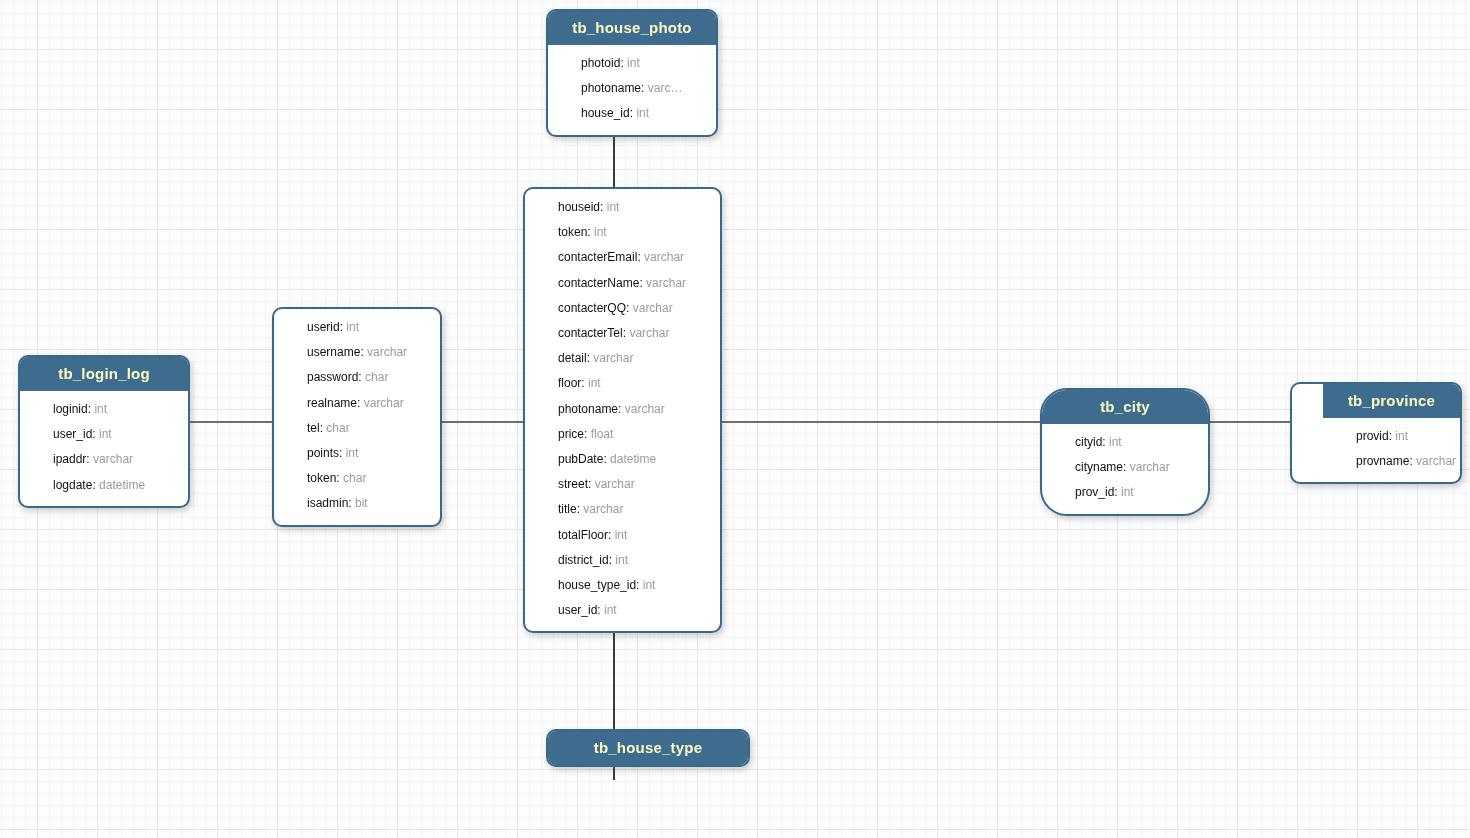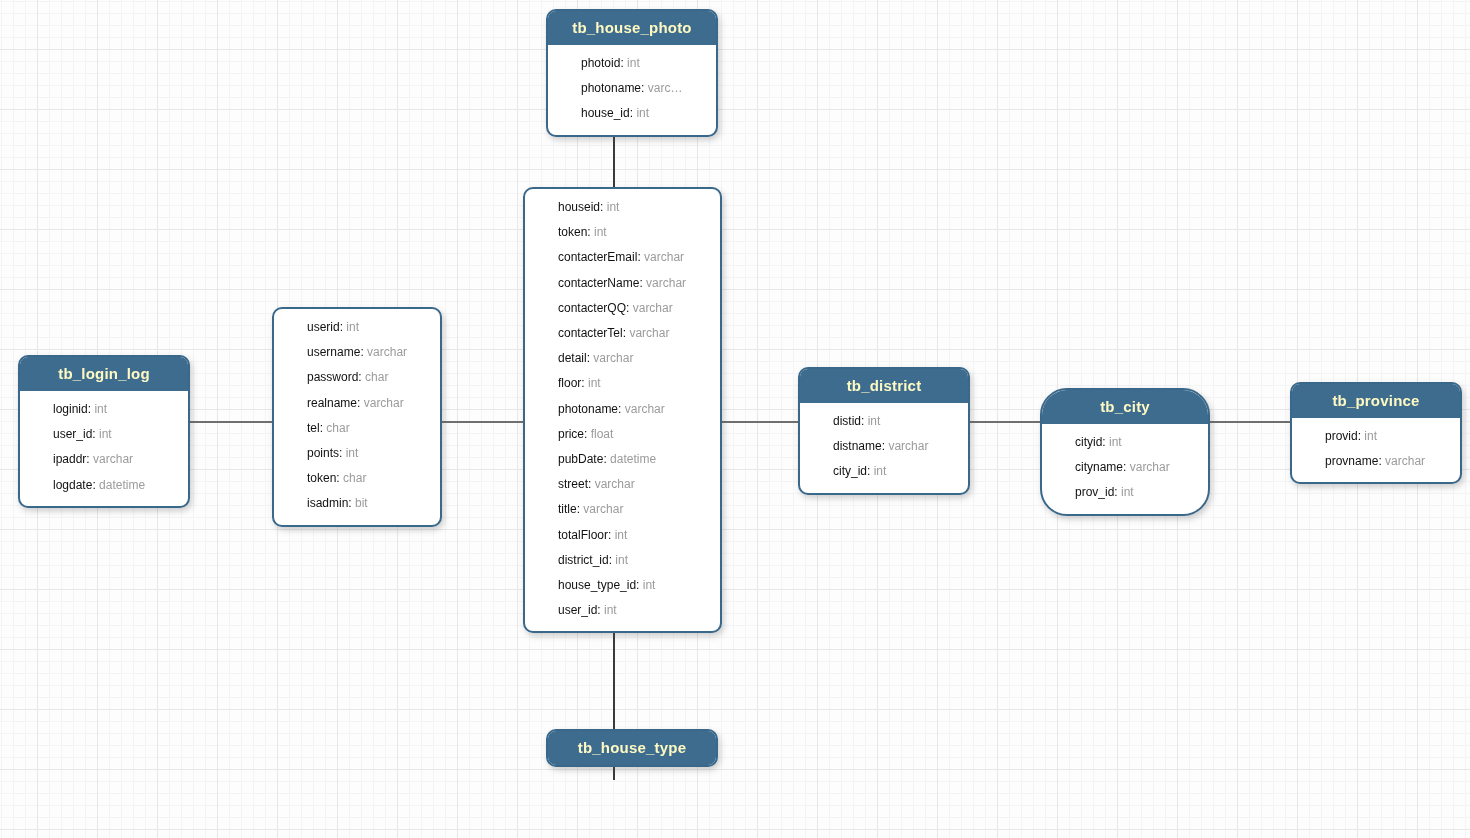--- a/index.html
+++ b/index.html
@@ -109,39 +109,31 @@
     </div>
     <div class="db-table" style="left: 18px; top: 355px; width: 172px;">
       <div class="db-table-header">tb_login_log</div>
       <div class="db-table-body">
         <div class="field-row"><span class="field-name">loginid</span><span class="field-name">: </span><span class="field-type">int</span></div>
         <div class="field-row"><span class="field-name">user_id</span><span class="field-name">: </span><span class="field-type">int</span></div>
         <div class="field-row"><span class="field-name">ipaddr</span><span class="field-name">: </span><span class="field-type">varchar</span></div>
         <div class="field-row"><span class="field-name">logdate</span><span class="field-name">: </span><span class="field-type">datetime</span></div>
       </div>
     </div>
-    <div class="db-table" style="left: 798px; top: 367px; width: 172px;">
-      <div class="db-table-header">tb_district</div>
-      <div class="db-table-body">
-        <div class="field-row"><span class="field-name">distid</span><span class="field-name">: </span><span class="field-type">int</span></div>
-        <div class="field-row"><span class="field-name">distname</span><span class="field-name">: </span><span class="field-type">varchar</span></div>
-        <div class="field-row"><span class="field-name">city_id</span><span class="field-name">: </span><span class="field-type">int</span></div>
-      </div>
-    </div>
     <div class="db-table" style="left: 1040px; top: 388px; width: 170px; border-radius: 27px;">
       <div class="db-table-header">tb_city</div>
       <div class="db-table-body">
         <div class="field-row"><span class="field-name">cityid</span><span class="field-name">: </span><span class="field-type">int</span></div>
         <div class="field-row"><span class="field-name">cityname</span><span class="field-name">: </span><span class="field-type">varchar</span></div>
         <div class="field-row"><span class="field-name">prov_id</span><span class="field-name">: </span><span class="field-type">int</span></div>
       </div>
     </div>
-    <div class="db-table" style="left: 1290px; top: 382px; width: 172px;">
+    <div class="db-table" style="left: 1290px; top: 382px; width: 172px; padding-left: 31px;">
       <div class="db-table-header">tb_province</div>
       <div class="db-table-body">
         <div class="field-row"><span class="field-name">provid</span><span class="field-name">: </span><span class="field-type">int</span></div>
         <div class="field-row"><span class="field-name">provname</span><span class="field-name">: </span><span class="field-type">varchar</span></div>
       </div>
     </div>
-    <div class="db-table" style="left: 546px; top: 729px; width: 172px;">
+    <div class="db-table" style="left: 546px; top: 729px; width: 204px;">
       <div class="db-table-header">tb_house_type</div>
     </div>
   </div>
 
 </body></html>

